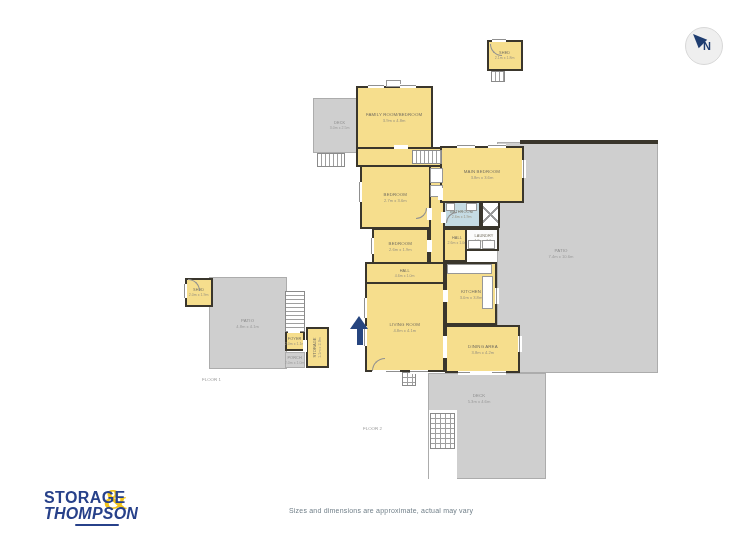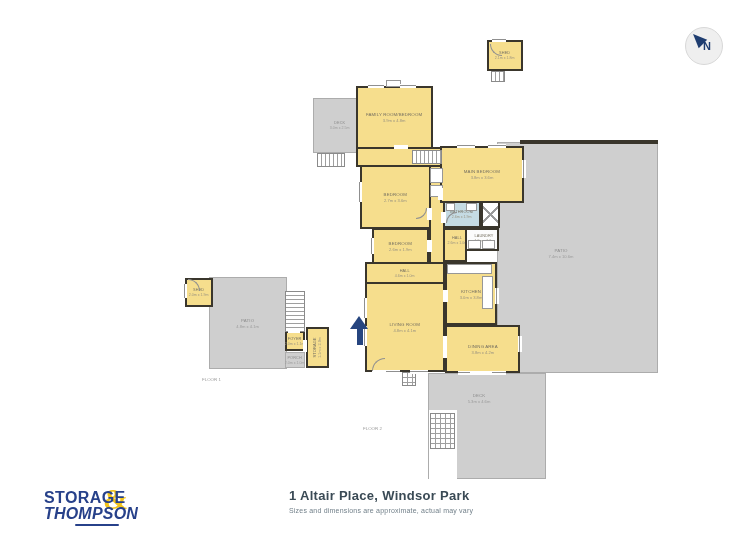--- a/index.html
+++ b/index.html
@@ -282,16 +282,15 @@
   <div class="gap" style="left:303px;top:340px;width:4px;height:12px;"></div>
   <div class="winV" style="left:183px;top:284px;height:14px;"></div>
 
   <div class="flbl" style="left:202px;top:377px;">FLOOR 1</div>
 
   <div class="brandAmp" style="left:103px;top:482px;">&amp;</div>
   <div class="brandTop" style="left:44px;top:489px;">STORAGE</div>
   <div class="brandBottom" style="left:44px;top:505px;font-style:italic;">THOMPSON</div>
   <div class="tagline" style="left:75px;top:524px;width:44px;"></div>
 
-  <div class="addr" style="left:289px;top:488px;">1 Altair Place, Windsor Park</div>
   <div class="disc" style="left:289px;top:507px;">Sizes and dimensions are approximate, actual may vary</div>
 
 </div>
 
 </body></html>

